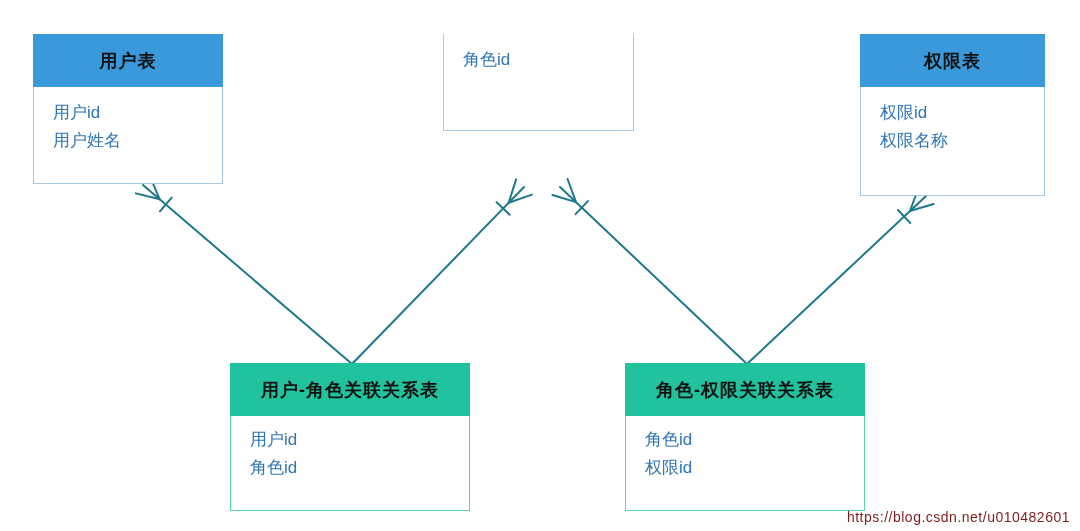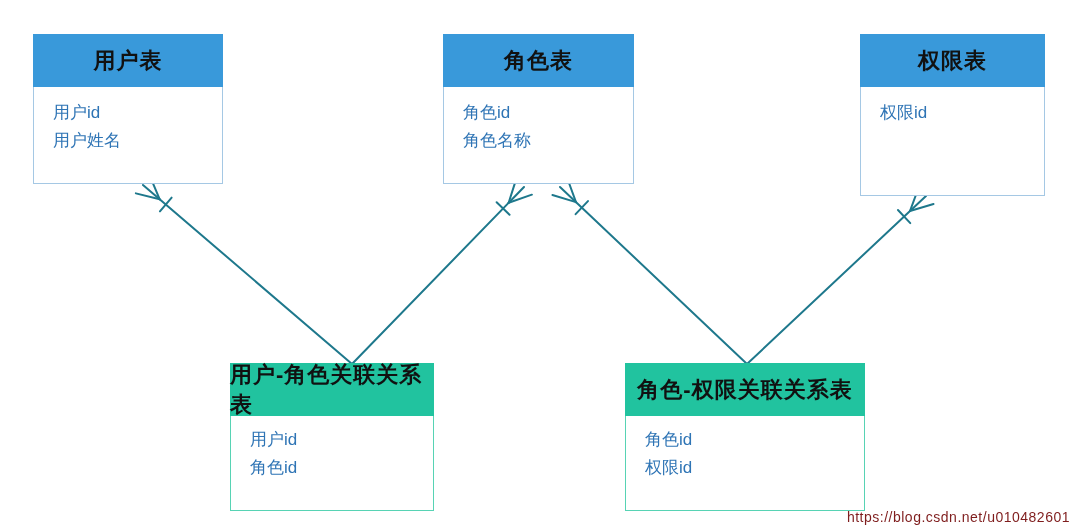--- a/index.html
+++ b/index.html
@@ -28,21 +28,21 @@
     position: absolute;
     z-index: 1;
     background: #ffffff;
   }
   .ent .hdr {
     height: 53px;
     display: flex;
     align-items: center;
     justify-content: center;
     font-weight: bold;
-    font-size: 22px;
+    font-size: 18px;
     color: #111111;
     letter-spacing: 1px;
   }
   .ent.blue .hdr { background: #3999DA; }
   .ent.green .hdr { background: #21C39F; }
   .ent .bd {
     background: #ffffff;
     border: 1px solid;
     border-top: none;
     padding: 12px 6px 0 19px;
@@ -101,35 +101,34 @@
 
   <div class="ent blue" style="left:33px; top:34px; width:190px;">
     <div class="hdr">用户表</div>
     <div class="bd" style="height:97px;">
       <div class="field">用户id</div>
       <div class="field">用户姓名</div>
     </div>
   </div>
 
   <div class="ent blue" style="left:443px; top:34px; width:191px;">
-    <div class="hdr">角色表</div>
     <div class="bd" style="height:97px;">
       <div class="field">角色id</div>
-      <div class="field">角色名称</div>
     </div>
   </div>
 
   <div class="ent blue" style="left:852px; top:34px; width:193px;padding-left:8px;">
     <div class="hdr">权限表</div>
     <div class="bd" style="height:109px;">
       <div class="field">权限id</div>
+      <div class="field">权限名称</div>
     </div>
   </div>
 
-  <div class="ent green" style="left:230px; top:363px; width:204px;">
+  <div class="ent green" style="left:230px; top:363px; width:240px;">
     <div class="hdr">用户-角色关联关系表</div>
     <div class="bd" style="height:95px;">
       <div class="field">用户id</div>
       <div class="field">角色id</div>
     </div>
   </div>
 
   <div class="ent green" style="left:625px; top:363px; width:240px;border-radius:14px;">
     <div class="hdr">角色-权限关联关系表</div>
     <div class="bd" style="height:95px;">

